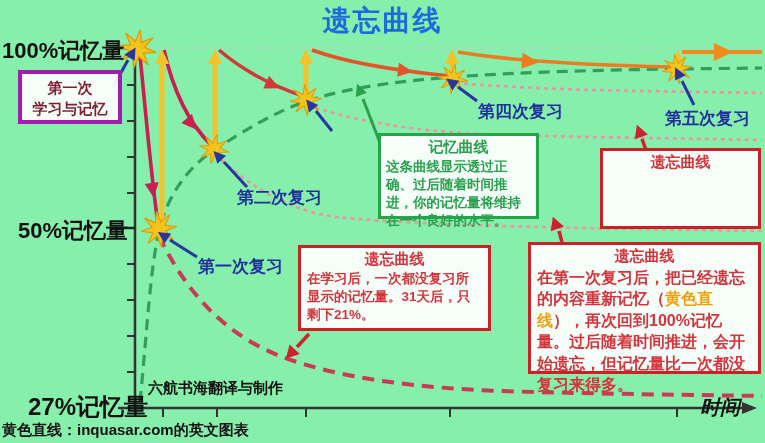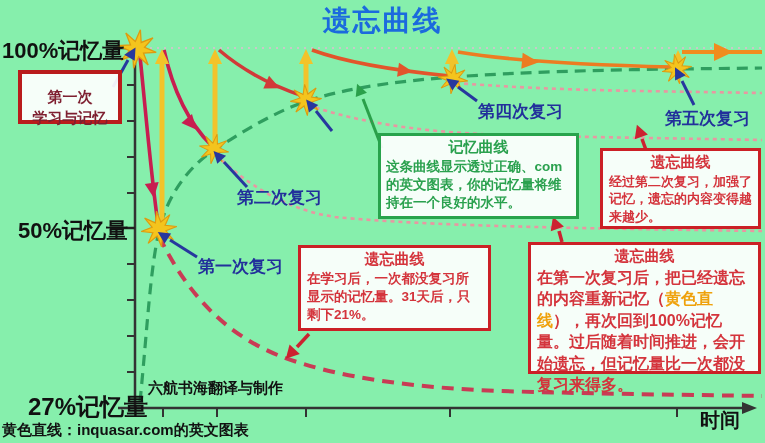--- a/index.html
+++ b/index.html
@@ -11,25 +11,25 @@
   .txt{position:absolute;z-index:2;white-space:nowrap;}
   .title{left:0;right:0;text-align:center;top:2px;font-size:28px;color:#1b6ade;letter-spacing:2px;}
   .ylab{color:#111;font-size:22px;}
   .xlab{color:#111;font-size:20px;}
   .rev{color:#22309b;font-size:17px;}
   .credit{color:#111;font-size:15px;}
   .box{position:absolute;z-index:2;background:rgba(255,255,255,0.93);box-sizing:border-box;}
   .box .bt{text-align:center;font-size:15px;margin:1px 0 1px 0;}
   .box .bb{font-size:13.5px;line-height:1.34;white-space:normal;}
   .maroonbox{
-    left:18px;top:70px;width:104px;height:54px;border:4px solid #b91c1c;color:#7e1f30;
-    font-size:15px;text-align:center;line-height:1.4;padding-top:12px;
+    left:18px;top:70px;width:104px;height:54px;border:4px solid #a21caf;color:#7e1f30;
+    font-size:15px;text-align:center;line-height:1.4;padding-top:3px;
   }
   .greenbox{
-    left:378px;top:133px;width:201px;height:86px;border:3px solid #28a34c;color:#2aa14e;
+    left:378px;top:133px;width:161px;height:86px;border:3px solid #28a34c;color:#2aa14e;
     padding:1px 5px;
   }
   .redbox{border:3px solid #cb2026;color:#d4343c;padding:1px 6px;}
   .redbox1{left:298px;top:245px;width:193px;height:86px;}
   .redbox2{left:600px;top:148px;width:161px;height:81px;}
   .redbox3{left:528px;top:242px;width:233px;height:132px;}
   .hl{color:#efa10b;}
 </style>
 </head>
 <body>
@@ -142,45 +142,44 @@
       <line x1="562" y1="242" x2="559" y2="231"></line>
         <polygon points="-1,-7 12,0 -1,7" stroke="none" transform="translate(557,228) rotate(-110)"></polygon>
     </g>
   </svg>
 
   <div class="txt title">遗忘曲线</div>
 
   <div class="txt ylab" style="left:2px;top:36px;">100%记忆量</div>
   <div class="txt ylab" style="left:18px;top:216px;">50%记忆量</div>
   <div class="txt ylab" style="left:28px;top:391px;font-size:24px;">27%记忆量</div>
-  <div class="txt xlab" style="left:700px;top:407px;">时间</div>
+  <div class="txt xlab" style="left:700px;top:394px;font-style:italic;">时间</div>
 
   <div class="box maroonbox">
     <div>第一次</div>
     <div>学习与记忆</div>
   </div>
 
   <div class="txt rev" style="left:198px;top:255px;font-family:Liberation Serif, serif;">第一次复习</div>
   <div class="txt rev" style="left:237px;top:186px;">第二次复习</div>
   <div class="txt rev" style="left:478px;top:100px;">第四次复习</div>
   <div class="txt rev" style="left:665px;top:107px;">第五次复习</div>
 
   <div class="box greenbox">
     <div class="bt">记忆曲线</div>
-    <div class="bb">这条曲线显示透过正确、com的英文图表，你的记忆量将维持在一个良好的水平。</div>
+    <div class="bb">这条曲线显示透过正确、过后随着时间推进，你的记忆量将维持在一个良好的水平。</div>
   </div>
 
   <div class="box redbox redbox1">
     <div class="bt">遗忘曲线</div>
     <div class="bb">在学习后，一次都没复习所显示的记忆量。31天后，只剩下21%。</div>
   </div>
 
   <div class="box redbox redbox2">
     <div class="bt">遗忘曲线</div>
-    <div class="bb" style="font-size:13px;">经过第二次复习，加强了记忆，遗忘的内容变得越来越少。</div>
   </div>
 
   <div class="box redbox redbox3">
     <div class="bt">遗忘曲线</div>
     <div class="bb" style="font-size:16px;white-space:normal;"><span>在第一次复习后，把已经遗忘的内容重新记忆（</span><span class="hl">黄色直线</span><span>），再次回到100%记忆量。过后随着时间推进，会开始遗忘，但记忆量比一次都没复习来得多。</span></div>
   </div>
 
   <div class="txt credit" style="left:148px;top:379px;">六航书海翻译与制作</div>
   <div class="txt credit" style="left:2px;top:421px;">黄色直线：inquasar.com的英文图表</div>
 

